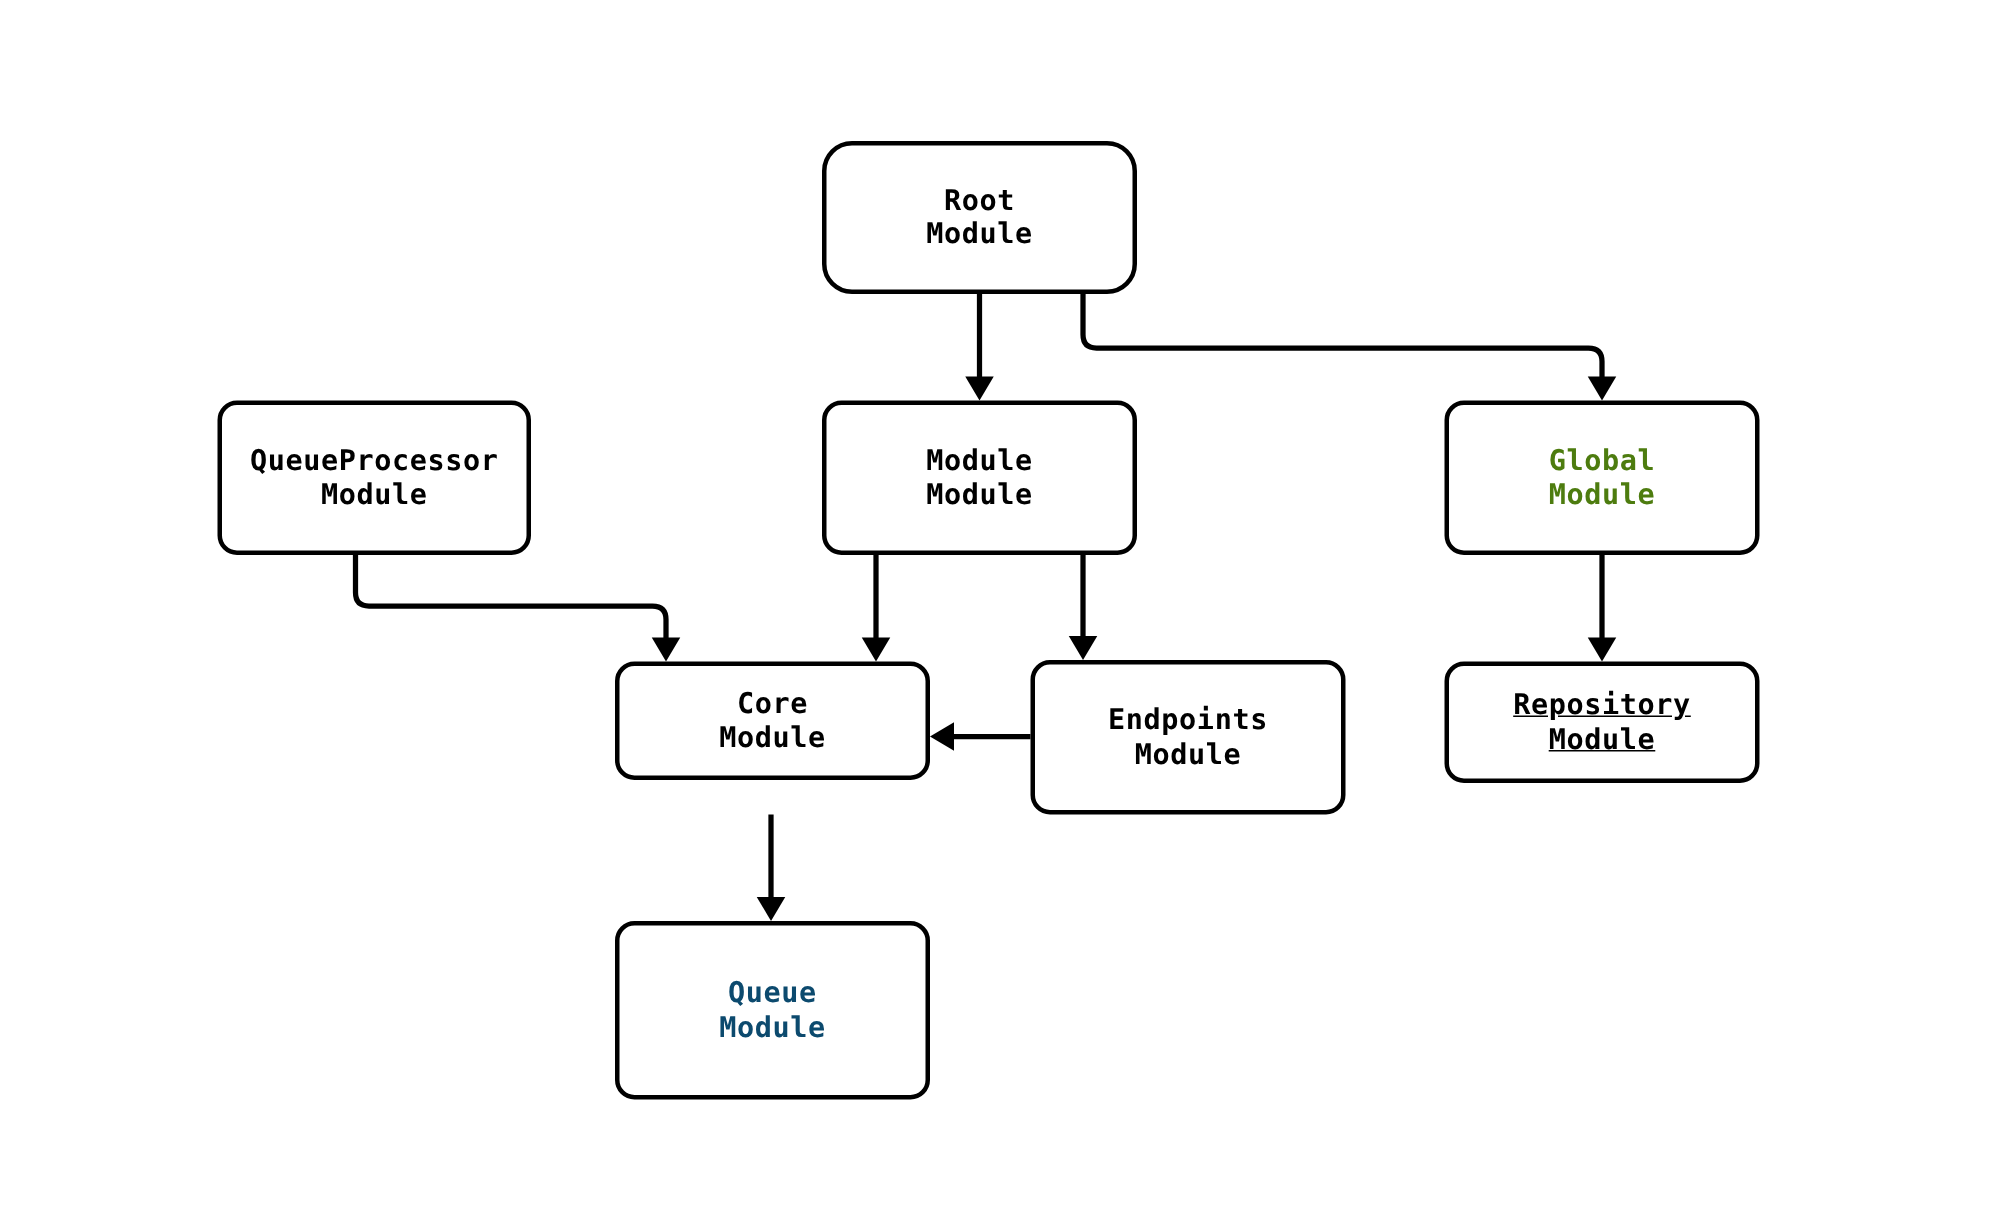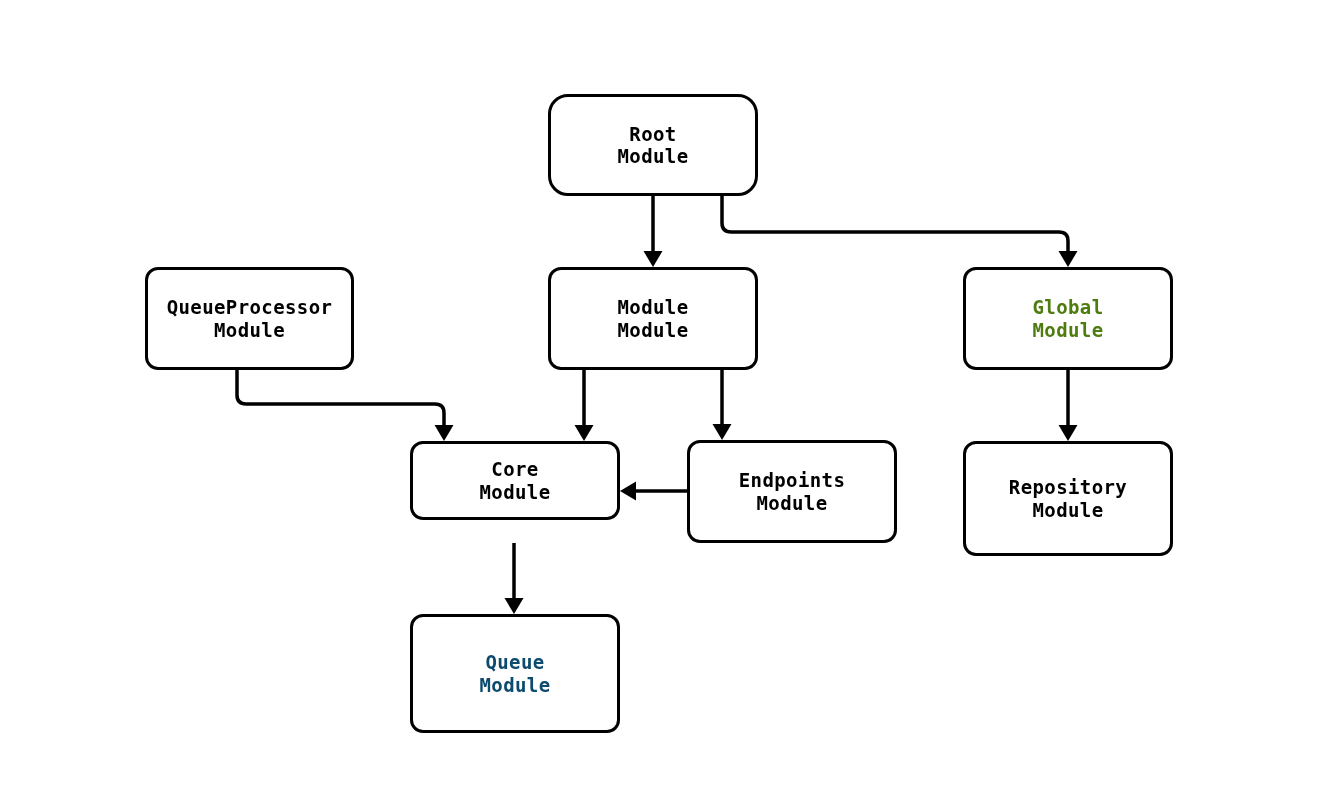--- a/index.html
+++ b/index.html
@@ -109,21 +109,21 @@
         <span class="node-line">Module</span>
       </div>
       <div class="node" style="left: 410px; top: 441px; width: 210px; height: 79px; border-width: 3.5px; border-color: rgb(0, 0, 0); border-radius: 13px; color: rgb(0, 0, 0);">
         <span class="node-line">Core</span>
         <span class="node-line">Module</span>
       </div>
       <div class="node" style="left: 687px; top: 440px; width: 210px; height: 103px; border-width: 3.5px; border-color: rgb(0, 0, 0); border-radius: 13px; color: rgb(0, 0, 0);">
         <span class="node-line">Endpoints</span>
         <span class="node-line">Module</span>
       </div>
-      <div class="node" style="left: 963px; top: 441px; width: 210px; height: 115px; border-width: 3.5px; border-color: rgb(0, 0, 0); border-radius: 13px; color: rgb(0, 0, 0);">
+      <div class="node" style="left: 963px; top: 441px; width: 210px; height: 81px; border-width: 3.5px; border-color: rgb(0, 0, 0); border-radius: 13px; color: rgb(0, 0, 0); text-decoration: underline;">
         <span class="node-line">Repository</span>
         <span class="node-line">Module</span>
       </div>
       <div class="node" style="left: 410px; top: 614px; width: 210px; height: 119px; border-width: 3.5px; border-color: rgb(0, 0, 0); border-radius: 13px; color: #0c4a6e;">
         <span class="node-line">Queue</span>
         <span class="node-line">Module</span>
       </div>
     </div>
 
 </div>

